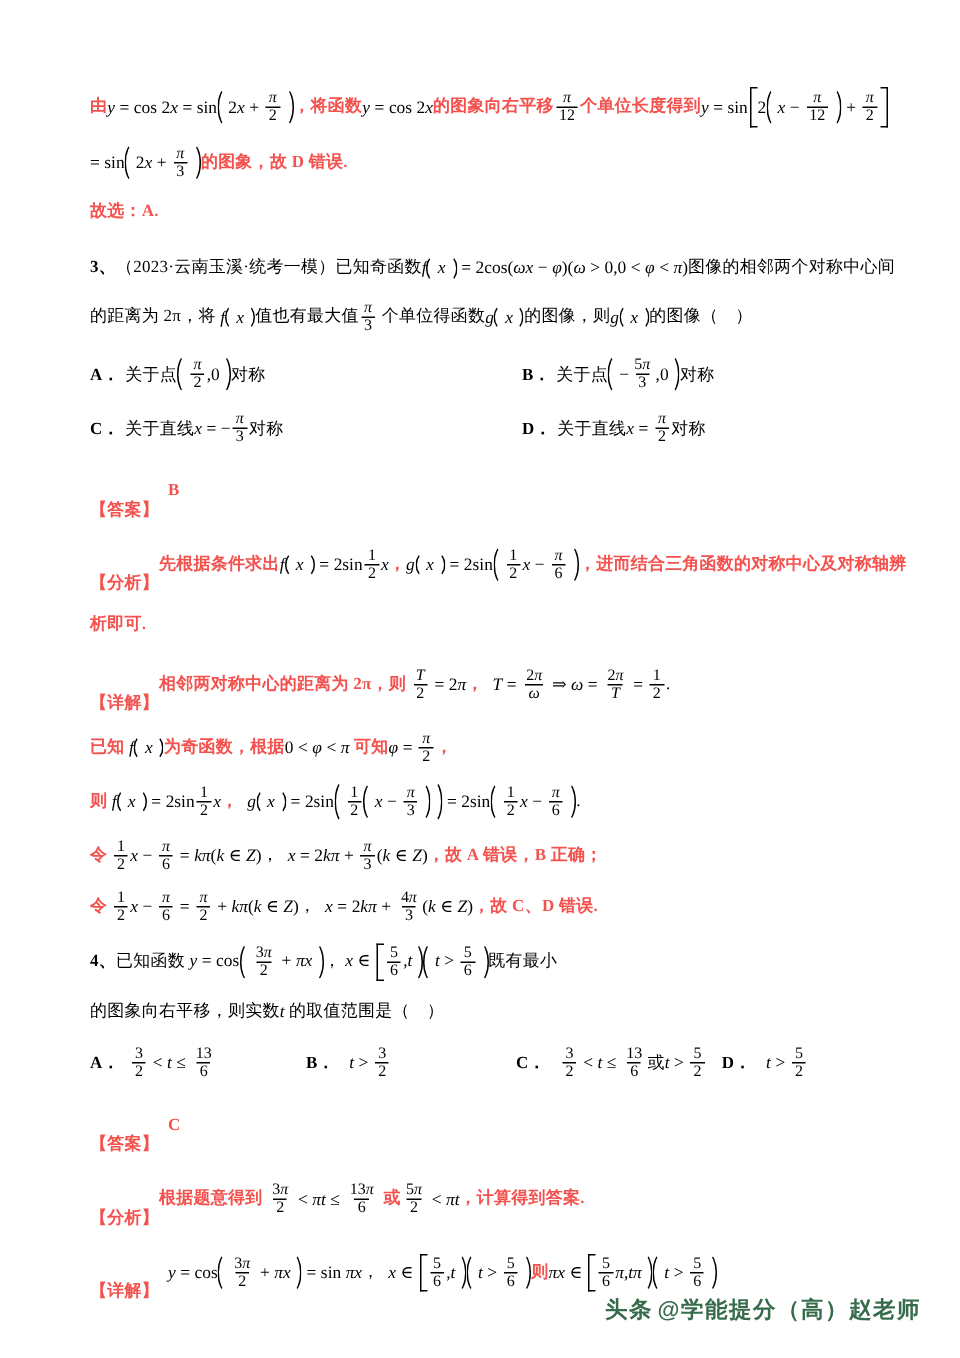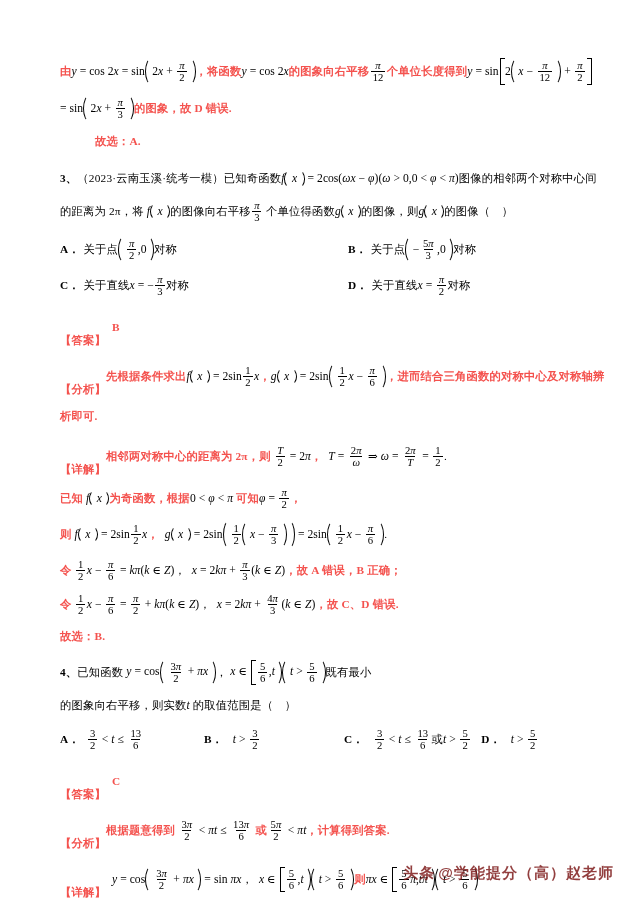--- a/index.html
+++ b/index.html
@@ -25,21 +25,21 @@
   .line {
     display: flex;
     flex-wrap: nowrap;
     align-items: center;
     min-height: 20px;
     margin: 0 0 11px 0;
     font-size: 11.3px;
     line-height: 1.15;
     white-space: nowrap;
   }
-  .line.gap-top { margin-top: 5px; margin-left: 35px; }
+  .line.gap-top { margin-top: 5px; }
 
   .cn { font-family: "Liberation Serif", "DejaVu Serif", serif; letter-spacing: 0.2px; }
   .red { color: #f4524e; }
   .blk { color: #000000; }
   .bold { font-weight: bold; }
 
   
   .m {
     font-family: "Liberation Serif", "DejaVu Serif", serif;
     font-size: 11.6px;
@@ -115,21 +115,21 @@
   .opt { display: flex; align-items: center; white-space: nowrap; }
   .opt-label { font-weight: bold; margin-right: 4px; font-style: normal; }
 
   .tag { font-weight: bold; white-space: nowrap; margin-top: 25px; }
 
   .watermark {
     position: absolute;
     right: 26px;
     bottom: 22px;
     font-size: 15px;
-    color: #7f1d1d;
+    color: #14532d;
     font-family: "Liberation Sans", "DejaVu Sans", sans-serif;
     letter-spacing: 1px;
     font-weight: bold;
     opacity: 0.85;
     white-space: nowrap;
   }
   .wm-logo { font-weight: bold; margin-right: 3px; }
 </style>
 </head>
 <body>
@@ -224,21 +224,21 @@
     <span class="cn blk">的距离为 2π，将</span>
     <span class="sp2"></span>
     <span class="m blk">
       <span class="it">f</span>
         <span class="par">
           <span class="pl"></span>
           <span class="inner it">x</span>
           <span class="pr"></span>
         </span>
     </span>
-    <span class="cn blk">的图像向右平移</span>
+    <span class="cn blk">值也有最大值</span>
     <span class="m blk">
       <span class="frac">
           <span class="num it">π</span>
           <span class="den">3</span>
         </span>
     </span>
     <span class="sp2"></span>
     <span class="cn blk">个单位得函数</span>
     <span class="m blk">
       <span class="it">g</span>
@@ -517,23 +517,20 @@
     <span class="m blk">
       <span class="it">x</span><span class="sp2"></span>=<span class="sp2"></span>2<span class="it">kπ</span><span class="sp2"></span>+<span class="sp2"></span><span class="frac">
           <span class="num">4<span class="it">π</span></span>
           <span class="den">3</span>
         </span>(<span class="it">k</span><span class="sp2"></span>∈<span class="sp2"></span><span class="it">Z</span>)
     </span>
     <span class="cn red bold">，</span>
     <span class="cn red bold">故 C、D 错误.</span>
   </div>
 
-  <div class="line">
-    <span class="cn red bold">故选：B.</span>
-  </div>
 
   <div class="line" style="margin-top:13px;">
     <span class="cn blk bold">4、</span>
     <span class="cn blk">已知函数</span>
     <span class="sp2"></span>
     <span class="m blk">
       <span class="it">y</span><span class="sp2"></span>=<span class="sp2"></span><span class="up">cos</span>
       <span class="par">
           <span class="pl"></span>
           <span class="inner"><span class="frac">

